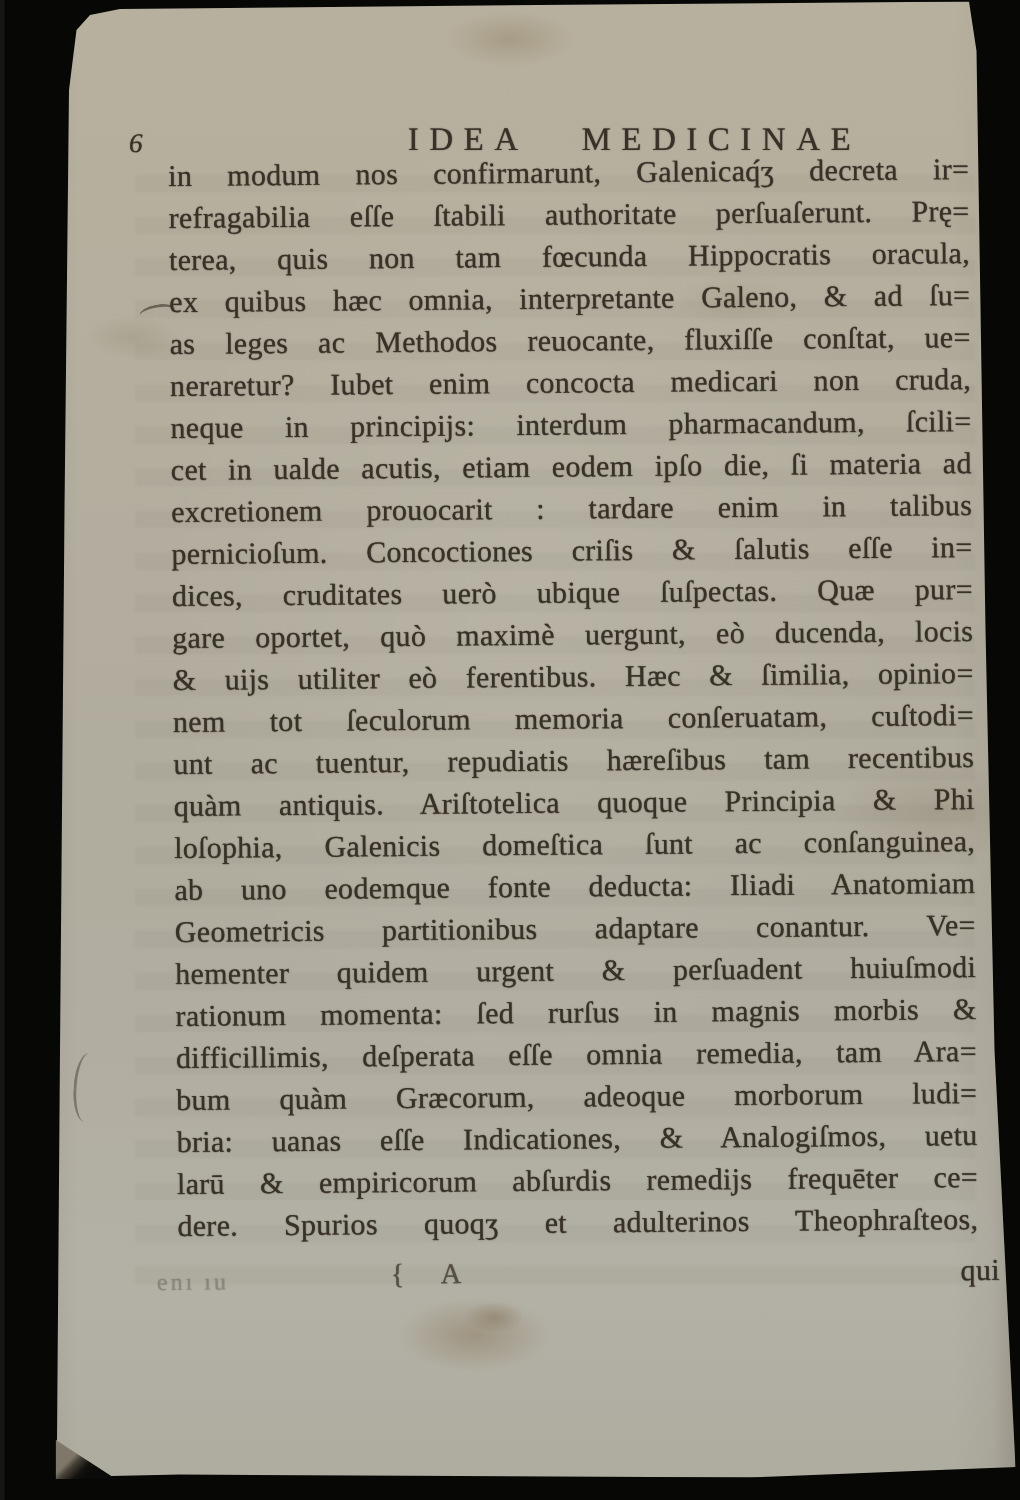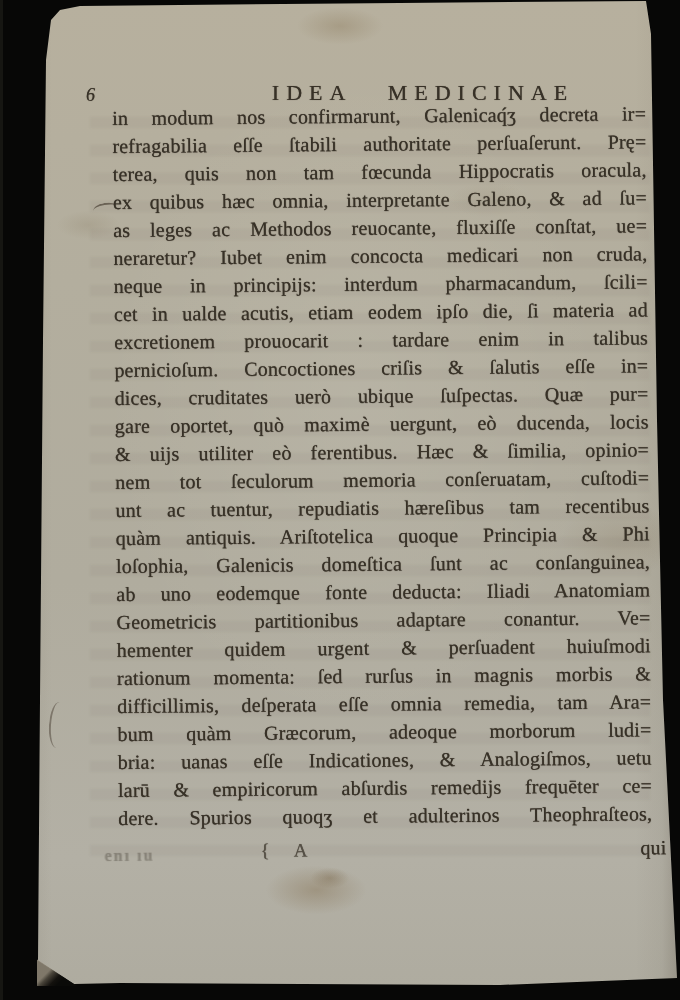--- a/index.html
+++ b/index.html
@@ -61,21 +61,20 @@
     transform:rotate(-0.5deg);transform-origin:0 0;
     font-size:20px;line-height:28px;letter-spacing:.2px;
   }
   .line{text-align:justify;text-align-last:justify;height:28px;overflow:visible;}
   .catch-row{
     position:relative;height:28px;margin-top:6px;font-size:20px;
   }
   .mark-faint{
     position:absolute;left:-14px;top:4px;font-size:16px;opacity:.32;filter:blur(.5px);
     letter-spacing:2px;
-    font-weight:bold;
   }
   .mark-signature{
     position:absolute;left:142px;top:0;font-size:19px;opacity:.75;word-spacing:20px;
   }
   .catchword{position:absolute;right:-14px;top:0;}
 </style>
 </head>
 <body>
 
 <div class="scan-edge"></div>

